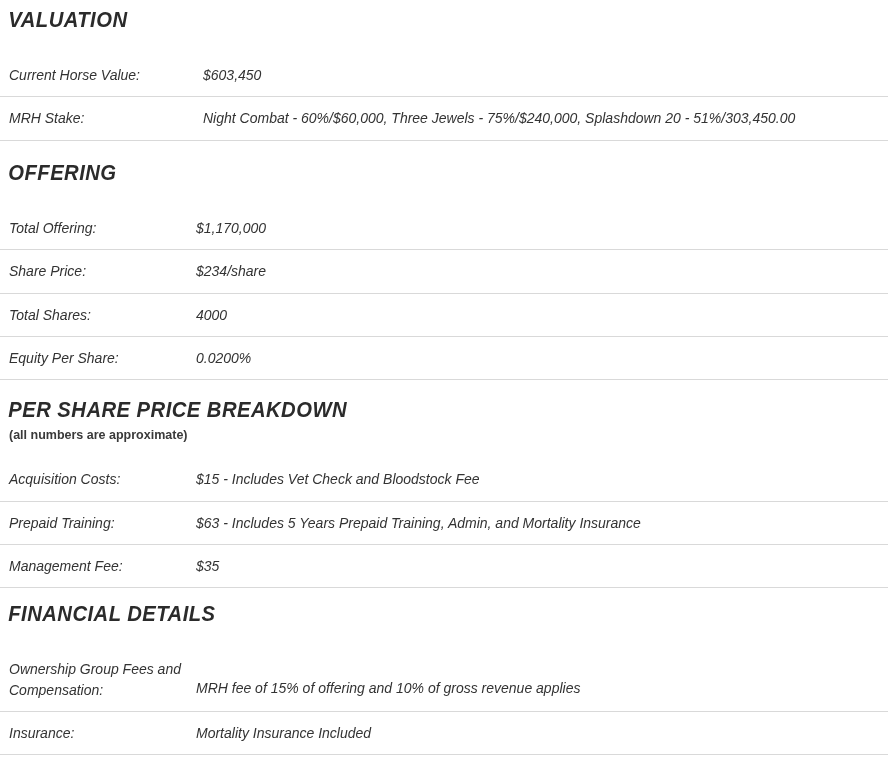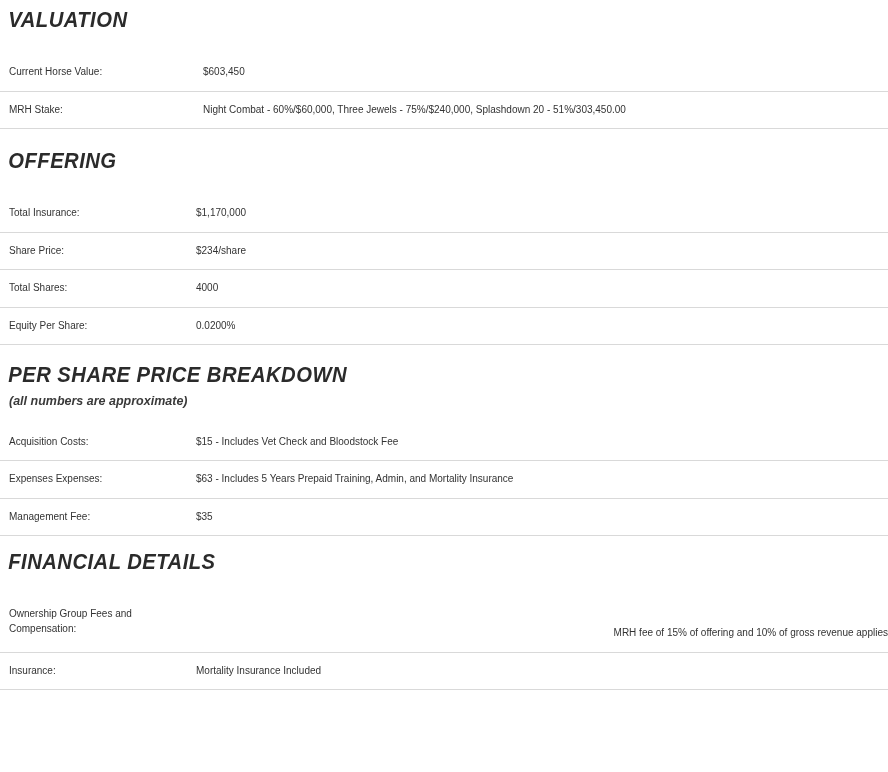--- a/index.html
+++ b/index.html
@@ -28,41 +28,41 @@
     letter-spacing: 0.5px;
     color: #2b2b2b;
     margin: 0;
     padding: 0 0 0 9px;
     line-height: 1.1;
     transform: scaleX(0.92);
     transform-origin: left center;
   }
   .section-sub {
     font-family: "Liberation Sans", sans-serif;
-    font-style: italic;
     font-weight: bold;
     font-size: 12.5px;
     color: #3a3a3a;
     padding: 0 0 0 9px;
     margin: 0;
   }
   .rows {
     width: 100%;
     border-collapse: collapse;
     table-layout: fixed;
   }
   .rows tr {
     border-bottom: 1px solid #d9d9d9;
   }
   .rows td {
-    font-size: 10px;
+    font-size: 14px;
     color: #333333;
     padding: 11px 0 11px 0;
     vertical-align: top;
     line-height: 1.45;
+    font-style: italic;
   }
   .rows td.label {
     width: 196px;
     padding-left: 9px;
     box-sizing: border-box;
   }
   .rows td.value {
     padding-left: 0;
   }
   .block-valuation .rows td.value { padding-left: 7px; }
@@ -101,21 +101,21 @@
   </div>
 
   <div class="gap-b"></div>
 
   <div class="block block-offering">
     <h2 class="section-title">OFFERING</h2>
     <div class="gap-a"></div>
     <table class="rows">
       <tbody>
           <tr>
-        <td class="label">Total Insurance:</td>
+        <td class="label">Total Offering:</td>
         <td class="value value-indent-1">$1,170,000</td>
       </tr>
       <tr>
         <td class="label">Share Price:</td>
         <td class="value value-indent-1">$234/share</td>
       </tr>
       <tr>
         <td class="label">Total Shares:</td>
         <td class="value value-indent-1">4000</td>
       </tr>
@@ -134,41 +134,41 @@
     <div class="gap-small"></div>
     <div class="section-sub">(all numbers are approximate)</div>
     <div class="gap-d"></div>
     <table class="rows">
       <tbody>
       <tr>
         <td class="label">Acquisition Costs:</td>
         <td class="value">$15 - Includes Vet Check and Bloodstock Fee</td>
       </tr>
       <tr>
-        <td class="label">Expenses Expenses:</td>
+        <td class="label">Prepaid Training:</td>
         <td class="value">$63 - Includes 5 Years Prepaid Training, Admin, and Mortality Insurance</td>
       </tr>
       <tr>
         <td class="label">Management Fee:</td>
         <td class="value">$35</td>
       </tr>
     </tbody>
       </table>
   </div>
 
   <div class="gap-e"></div>
 
   <div class="block block-financial">
     <h2 class="section-title">FINANCIAL DETAILS</h2>
     <div class="gap-a"></div>
     <table class="rows">
       <tbody>
           <tr>
         <td class="label label-two-line">Ownership Group Fees and Compensation:</td>
-        <td class="value value-indent-1" style="padding-top:30px;text-align:right;">MRH fee of 15% of offering and 10% of gross revenue applies</td>
+        <td class="value value-indent-1" style="padding-top:30px;">MRH fee of 15% of offering and 10% of gross revenue applies</td>
       </tr>
       <tr>
         <td class="label">Insurance:</td>
         <td class="value value-indent-1">Mortality Insurance Included</td>
       </tr>
     </tbody>
       </table>
   </div>
 
 </div>

